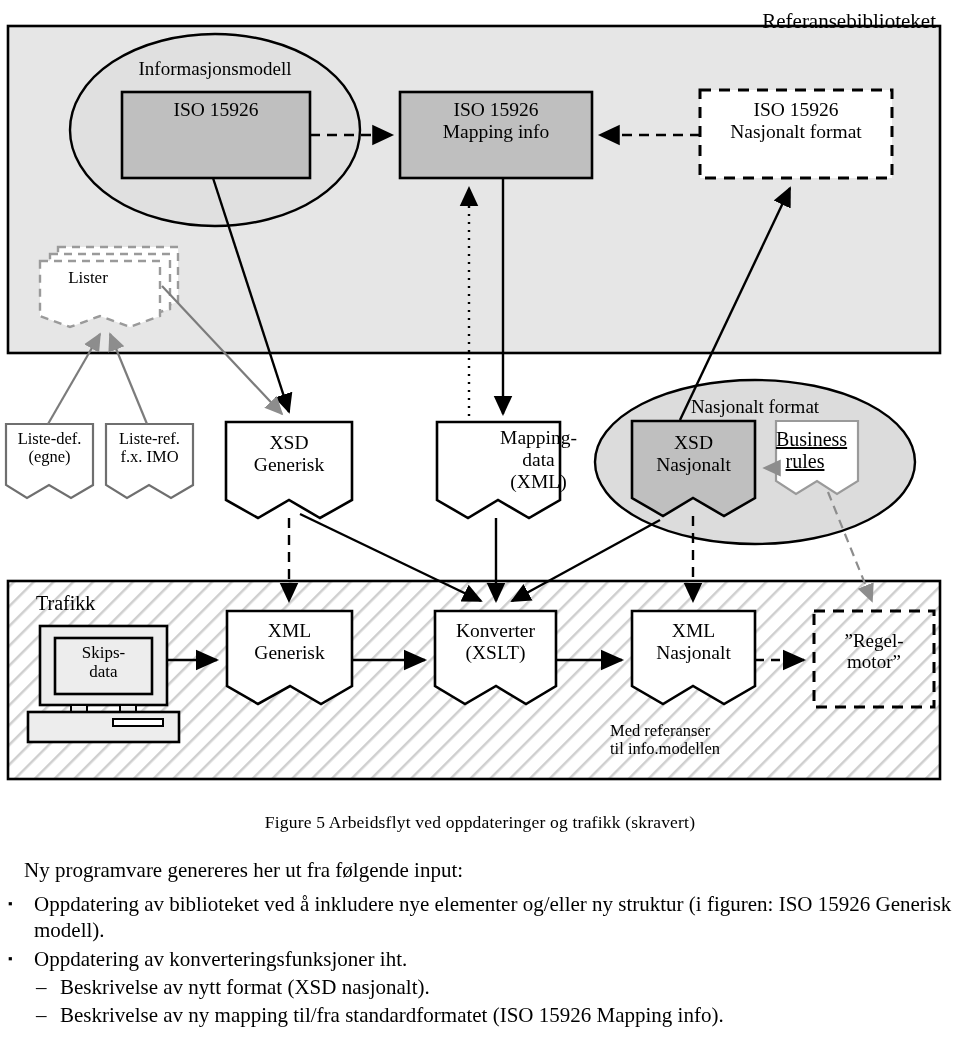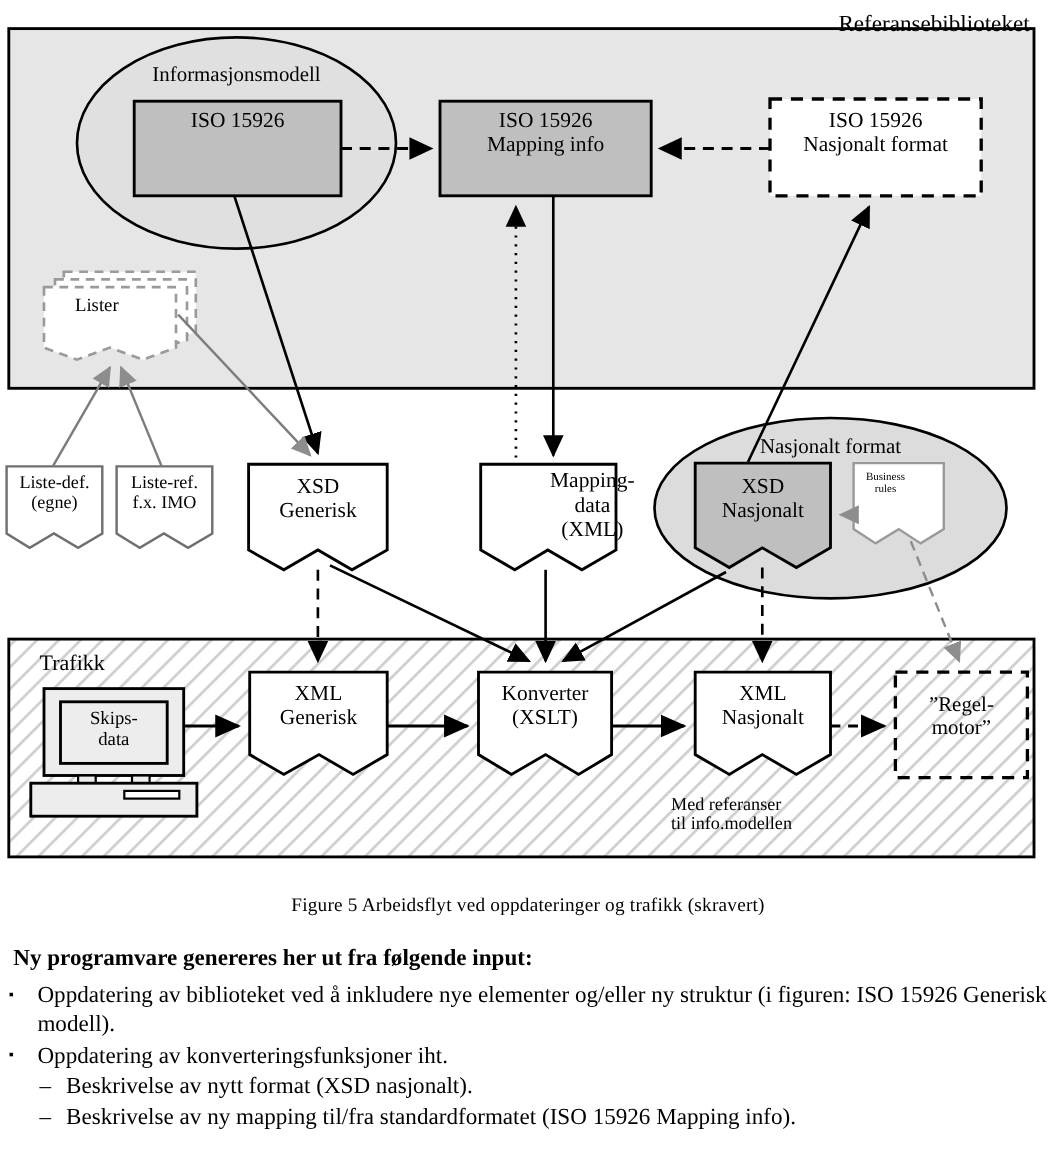--- a/index.html
+++ b/index.html
@@ -12,21 +12,21 @@
   #figure svg{position:absolute;left:0;top:0;}
   .lbl{position:absolute;text-align:center;line-height:1.12;pointer-events:none;}
   .lbl-it{}
 
   
   #caption{
     position:absolute;left:0;top:812px;width:960px;text-align:center;
     font-size:17.5px;letter-spacing:.2px;
   }
   #bodytext{position:absolute;left:8px;top:858px;width:944px;font-size:21px;}
-  #bodytext .lead{margin:0 0 8px 4px;font-weight:bold;}
+  #bodytext .lead{margin:0 0 8px 16px;}
   .bullet-row{display:flex;align-items:flex-start;margin:0 0 2px 0;}
   .bullet-row .mk{width:26px;flex:0 0 26px;text-align:left;font-size:13px;line-height:1.45;padding-top:4px;}
   .bullet-row .tx{flex:1 1 auto;line-height:1.26;}
   .sub-row{display:flex;align-items:flex-start;margin:0 0 1px 0;padding-left:28px;}
   .sub-row .mk{width:24px;flex:0 0 24px;text-align:left;line-height:1.26;}
   .sub-row .tx{flex:1 1 auto;line-height:1.26;}
 </style>
 </head>
 <body>
 
@@ -184,21 +184,21 @@
   <div>(XML)</div>
 </div>
 
 <div class="lbl lbl-it" style="left:640px;top:396px;width:230px;font-size:19px;">Nasjonalt format</div>
 
 <div class="lbl" style="left:632px;top:432px;width:123px;font-size:19.5px;">
   <div>XSD</div>
   <div>Nasjonalt</div>
 </div>
 
-<div class="lbl" style="left:776px;top:428px;width:58px;font-size:10px;">
+<div class="lbl" style="left:776px;top:428px;width:58px;font-size:20px;text-decoration:underline;">
   <div>Business</div>
   <div>rules</div>
 </div>
 
 <div class="lbl lbl-it" style="left:36px;top:592px;width:180px;text-align:left;font-size:20px;">Trafikk</div>
 
 <div class="lbl" style="left:55px;top:643px;width:97px;font-size:17px;">
   <div>Skips-</div>
   <div>data</div>
 </div>

